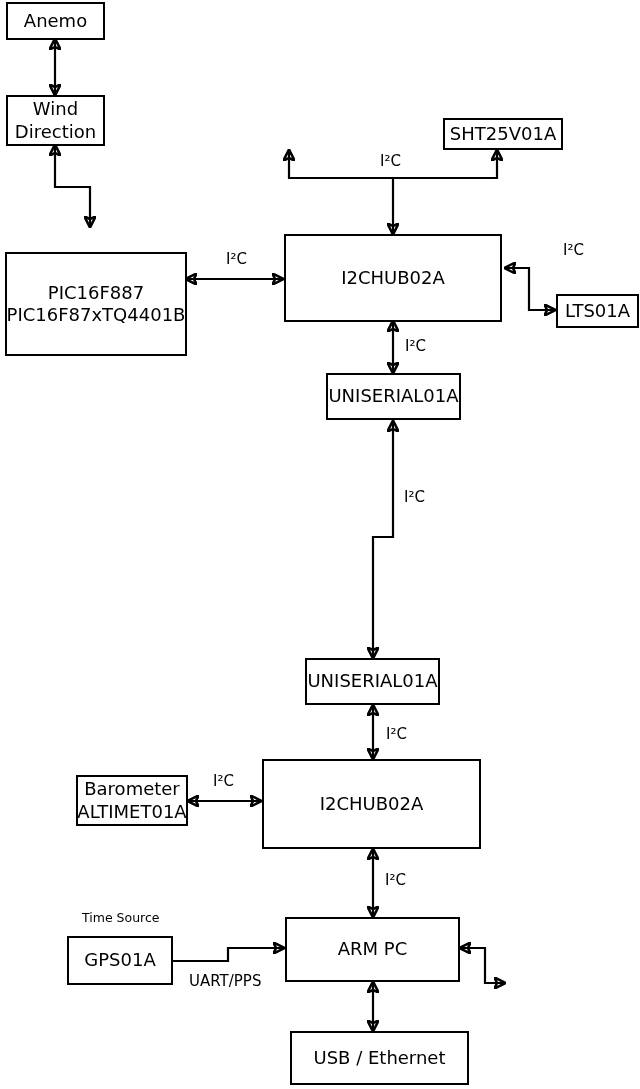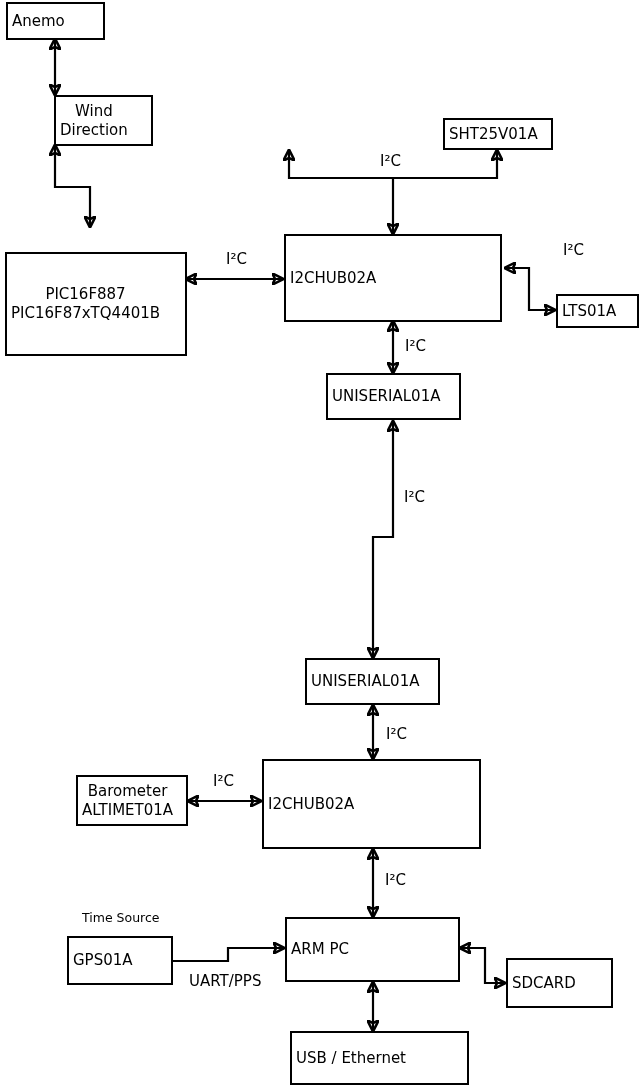--- a/index.html
+++ b/index.html
@@ -16,23 +16,23 @@
     font-family: "DejaVu Sans", sans-serif;
     overflow: hidden;
   }
   .node {
     position: absolute;
     box-sizing: border-box;
     border: 2px solid #000000;
     background: #ffffff;
     display: flex;
     align-items: center;
-    justify-content: flex-start;
+    justify-content: center;
     text-align: center;
-    font-size: 15px;
+    font-size: 18px;
     color: #000000;
     line-height: 1.25;
     z-index: 2;
   }
   .node .nodelabel {
     white-space: pre-line;
     padding: 0 4px;
   }
   .edge-label {
     position: absolute;
@@ -101,32 +101,32 @@
 
     <path d="M 461 948 L 485 948 L 485 983 L 504 983" marker-start="url(#arrow)" marker-end="url(#arrow)"></path>
 
     <line x1="373" y1="983" x2="373" y2="1030" marker-start="url(#arrow)" marker-end="url(#arrow)"></line>
   </svg>
 
   <div class="node" style="left:6px; top:2px; width:99px; height:38px;">
     <span class="nodelabel">Anemo</span>
   </div>
 
-  <div class="node" style="left:6px; top:95px; width:99px; height:51px;margin-left:48px;">
+  <div class="node" style="left:6px; top:95px; width:99px; height:51px;">
     <span class="nodelabel">Wind
 Direction</span>
   </div>
 
   <div class="node" style="left:5px; top:227px; width:182px; height:104px;margin-top:25px;">
     <span class="nodelabel">PIC16F887
 PIC16F87xTQ4401B</span>
   </div>
 
 
-  <div class="node" style="left:443px; top:118px; width:110px; height:32px;">
+  <div class="node" style="left:443px; top:118px; width:120px; height:32px;">
     <span class="nodelabel">SHT25V01A</span>
   </div>
 
   <div class="node" style="left:284px; top:234px; width:218px; height:88px;">
     <span class="nodelabel">I2CHUB02A</span>
   </div>
 
   <div class="node" style="left:556px; top:294px; width:83px; height:34px;">
     <span class="nodelabel">LTS01A</span>
   </div>
@@ -149,23 +149,20 @@
   </div>
 
   <div class="node" style="left:67px; top:936px; width:106px; height:49px;">
     <span class="nodelabel">GPS01A</span>
   </div>
 
   <div class="node" style="left:285px; top:917px; width:175px; height:65px;">
     <span class="nodelabel">ARM PC</span>
   </div>
 
-  <div class="node" style="left:506px; top:958px; width:107px; height:50px;">
-    <span class="nodelabel">SDCARD</span>
-  </div>
 
   <div class="node" style="left:290px; top:1031px; width:179px; height:54px;">
     <span class="nodelabel">USB / Ethernet</span>
   </div>
 
   <div class="edge-label" style="left:380px; top:152px;">I²C</div>
 
   <div class="edge-label" style="left:226px; top:250px;">I²C</div>
 
   <div class="edge-label" style="left:563px; top:241px;">I²C</div>

